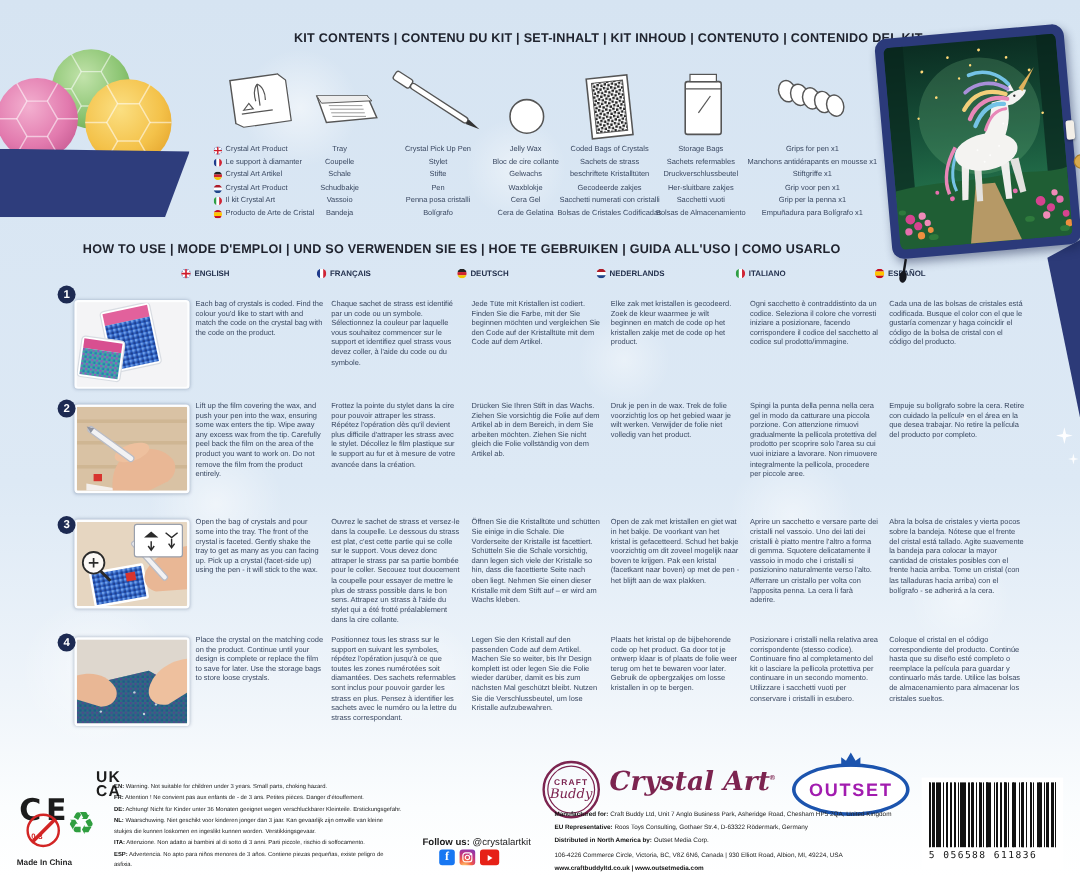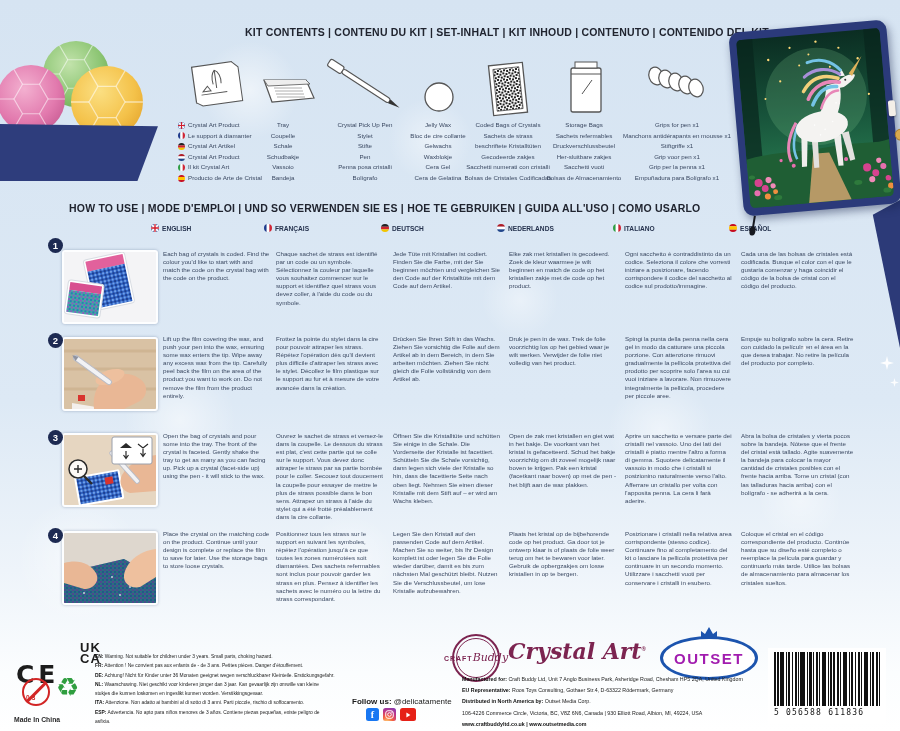--- a/index.html
+++ b/index.html
@@ -56,21 +56,21 @@
   .warnings{position:absolute;left:95px;top:652px;width:240px;font-size:4.9px;line-height:9.3px;color:#222;}
   .warnings b{color:#111;}
   .follow{position:absolute;left:352px;top:697px;font-size:8px;color:#1a1a1a;white-space:nowrap;}
   .socials{position:absolute;left:366px;top:708px;display:flex;gap:4px;}
   .soc{width:13px;height:13px;border-radius:2.5px;display:flex;align-items:center;justify-content:center;}
   .soc-fb{background:#1877f2;color:#fff;font-weight:bold;font-size:10px;font-family:"Liberation Serif",serif;}
   .soc-yt{background:#e62117;width:16px;}
   .soc-ig{background:radial-gradient(circle at 30% 110%, #ffd776, #f56040 35%, #c13584 65%, #833ab4 95%);}
   .cb-logo{position:absolute;left:452px;top:634px;width:48px;height:48px;border:2px solid #7c2450;border-radius:50%;box-sizing:border-box;}
   .cb-inner{position:absolute;left:2px;top:2px;right:2px;bottom:2px;border:1px solid #7c2450;border-radius:50%;
-    display:flex;flex-direction:row;align-items:center;justify-content:center;color:#7c2450;}
+    display:flex;flex-direction:column;align-items:center;justify-content:center;color:#7c2450;}
   .cb-top{font-size:7px;font-weight:bold;letter-spacing:1px;}
   .cb-bottom{font-size:11px;font-style:italic;font-family:"DejaVu Serif",serif;margin-top:-1px;}
   .ca-logo{position:absolute;left:508px;top:638px;font-family:"DejaVu Serif",serif;font-style:italic;font-weight:bold;
     font-size:22px;color:#7c2450;white-space:nowrap;}
   .reg{font-size:6px;vertical-align:super;font-style:normal;font-family:"Liberation Sans",sans-serif;}
   .outset{position:absolute;left:660px;top:636px;width:98px;height:44px;border:3.5px solid #1c54ae;border-radius:50%;
     box-sizing:border-box;background:#fff;display:flex;align-items:center;justify-content:center;}
   .outset span{font-size:15px;font-weight:bold;color:#a21caf;letter-spacing:1.5px;}
   .crown{position:absolute;left:697px;top:625px;z-index:6;}
   .manu{position:absolute;left:462px;top:674px;width:305px;font-size:5.3px;line-height:11.2px;color:#222;white-space:nowrap;}
@@ -576,21 +576,21 @@
 
   <div class="warnings">
     <div><b>EN:</b> <span>Warning. Not suitable for children under 3 years. Small parts, choking hazard.</span></div>
     <div><b>FR:</b> <span>Attention ! Ne convient pas aux enfants de - de 3 ans. Petites pièces. Danger d'étouffement.</span></div>
     <div><b>DE:</b> <span>Achtung! Nicht für Kinder unter 36 Monaten geeignet wegen verschluckbarer Kleinteile. Erstickungsgefahr.</span></div>
     <div><b>NL:</b> <span>Waarschuwing. Niet geschikt voor kinderen jonger dan 3 jaar. Kan gevaarlijk zijn omwille van kleine stukjes die kunnen loskomen en ingeslikt kunnen worden. Verstikkingsgevaar.</span></div>
     <div><b>ITA:</b> <span>Attenzione. Non adatto ai bambini al di sotto di 3 anni. Parti piccole, rischio di soffocamento.</span></div>
     <div><b>ESP:</b> <span>Advertencia. No apto para niños menores de 3 años. Contiene piezas pequeñas, existe peligro de asfixia.</span></div>
   </div>
 
-  <div class="follow"><b>Follow us:</b> <span>@delicatamente</span></div>
+  <div class="follow"><b>Follow us:</b> <span>@crystalartkit</span></div>
   <div class="socials">
     <div class="soc soc-fb">f</div>
     <div class="soc soc-ig">
       <svg width="9" height="9" viewBox="0 0 12 12">
           <rect x="1" y="1" width="10" height="10" rx="3" fill="none" stroke="#fff" stroke-width="1.3"></rect>
           <circle cx="6" cy="6" r="2.4" fill="none" stroke="#fff" stroke-width="1.3"></circle>
           <circle cx="9.2" cy="2.9" r=".9" fill="#fff"></circle>
         </svg>
     </div>
     <div class="soc soc-yt">

